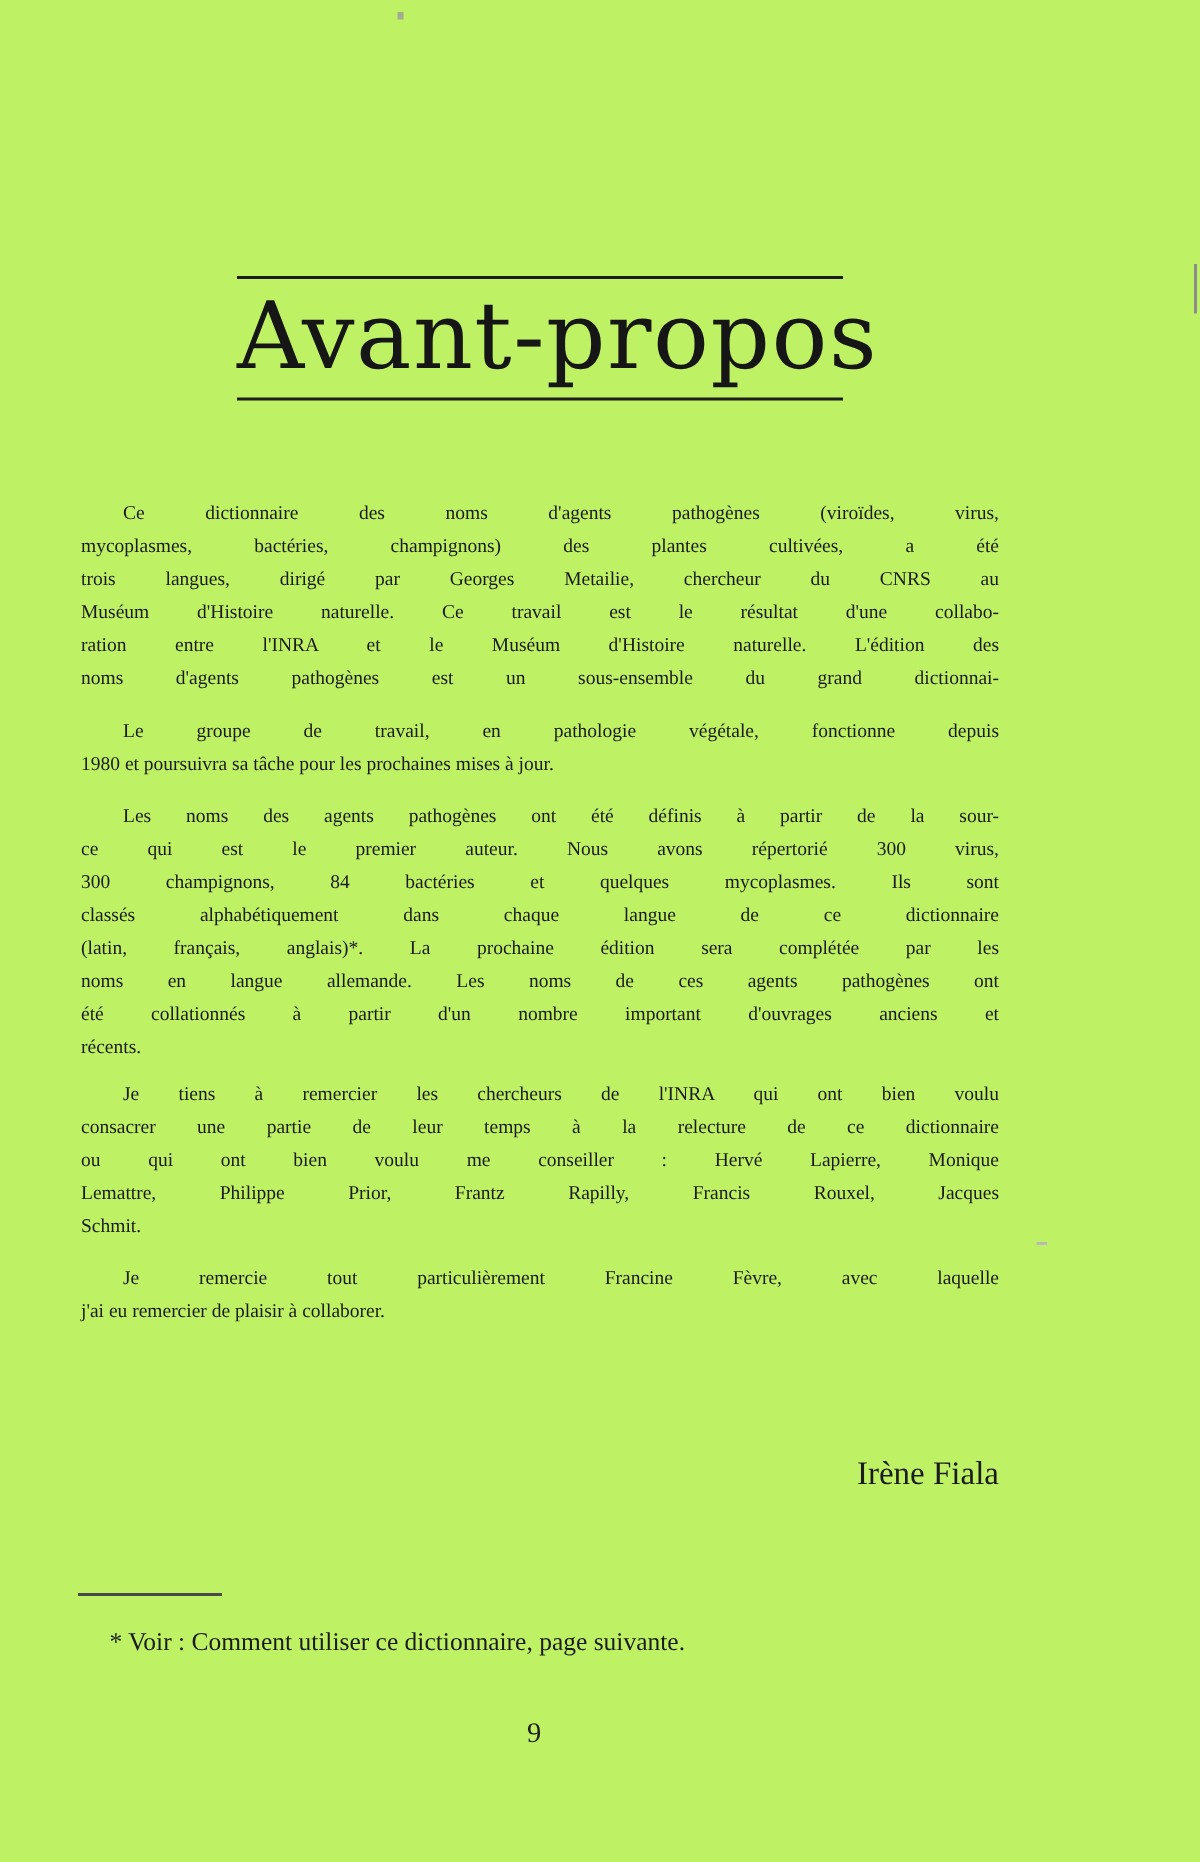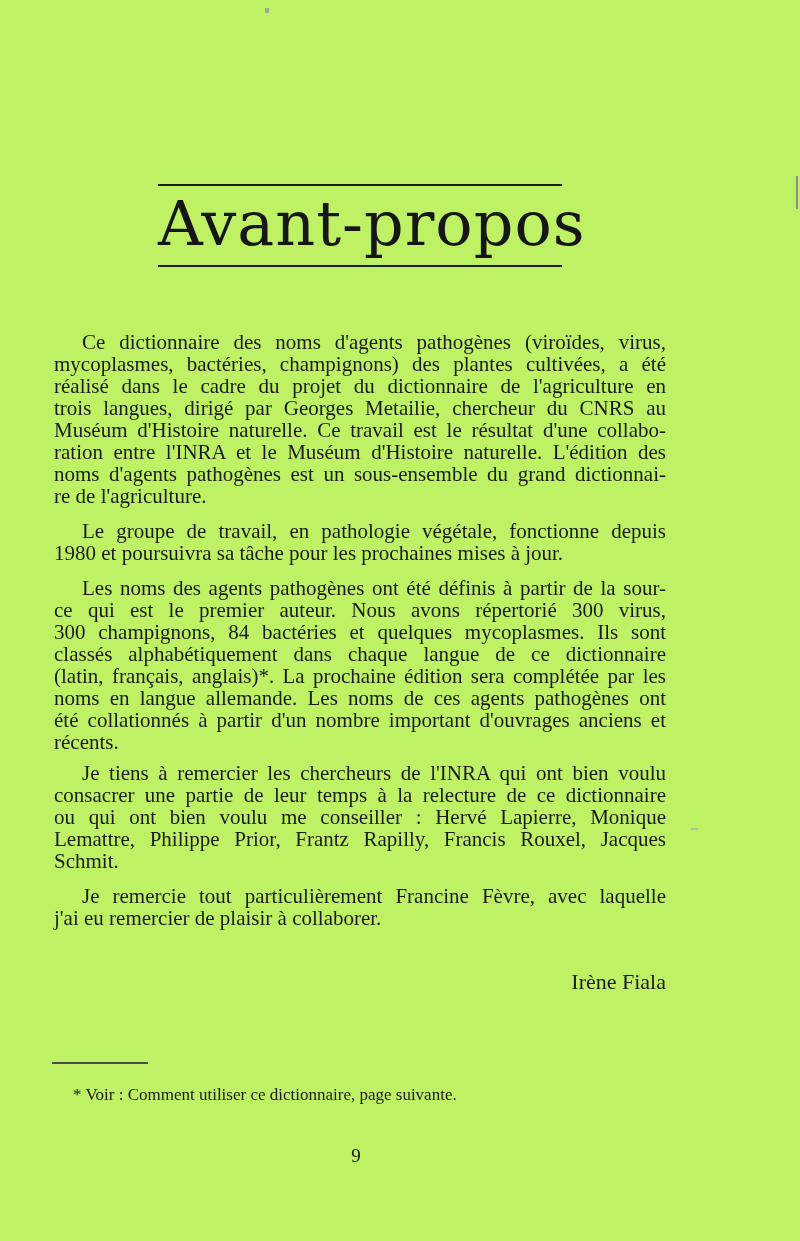--- a/index.html
+++ b/index.html
@@ -60,21 +60,21 @@
     letter-spacing: 1px;
     color: #161616;
     white-space: nowrap;
   }
 
   
   .body-text {
     position: absolute;
     left: 54px; top: 331px;
     width: 612px;
-    font-size: 21px;
+    font-size: 13px;
   }
   .paragraph { margin: 0 0 13px 0; }
   .paragraph.para-3 { margin-bottom: 9px; }
   .line {
     line-height: 22px;
     text-align: justify;
     text-align-last: justify;
   }
   .line.first { padding-left: 28px; }
   .line.last  { text-align-last: left; }
@@ -126,26 +126,24 @@
   <div class="title-block">
     <div class="rule"></div>
     <h1 class="doc-title">Avant-propos</h1>
     <div class="rule"></div>
   </div>
 
   <div class="body-text">
     <div class="paragraph para-1">
         <div class="line first">Ce dictionnaire des noms d'agents pathogènes (viroïdes, virus,</div>
         <div class="line">mycoplasmes, bactéries, champignons) des plantes cultivées, a été</div>
-        <div class="line">réalisé dans le cadre du projet du dictionnaire de l'agriculture en</div>
         <div class="line">trois langues, dirigé par Georges Metailie, chercheur du CNRS au</div>
         <div class="line">Muséum d'Histoire naturelle. Ce travail est le résultat d'une collabo-</div>
         <div class="line">ration entre l'INRA et le Muséum d'Histoire naturelle. L'édition des</div>
         <div class="line">noms d'agents pathogènes est un sous-ensemble du grand dictionnai-</div>
-        <div class="line last">re de l'agriculture.</div>
       </div>
     <div class="paragraph para-2">
         <div class="line first">Le groupe de travail, en pathologie végétale, fonctionne depuis</div>
         <div class="line last">1980 et poursuivra sa tâche pour les prochaines mises à jour.</div>
       </div>
     <div class="paragraph para-3">
         <div class="line first">Les noms des agents pathogènes ont été définis à partir de la sour-</div>
         <div class="line">ce qui est le premier auteur. Nous avons répertorié 300 virus,</div>
         <div class="line">300 champignons, 84 bactéries et quelques mycoplasmes. Ils sont</div>
         <div class="line">classés alphabétiquement dans chaque langue de ce dictionnaire</div>

